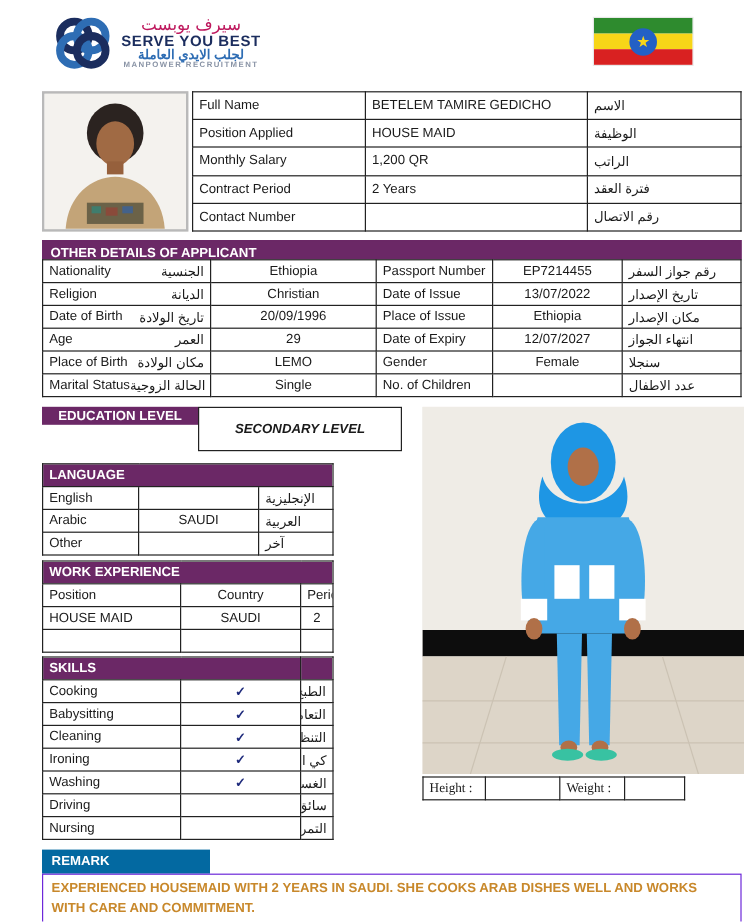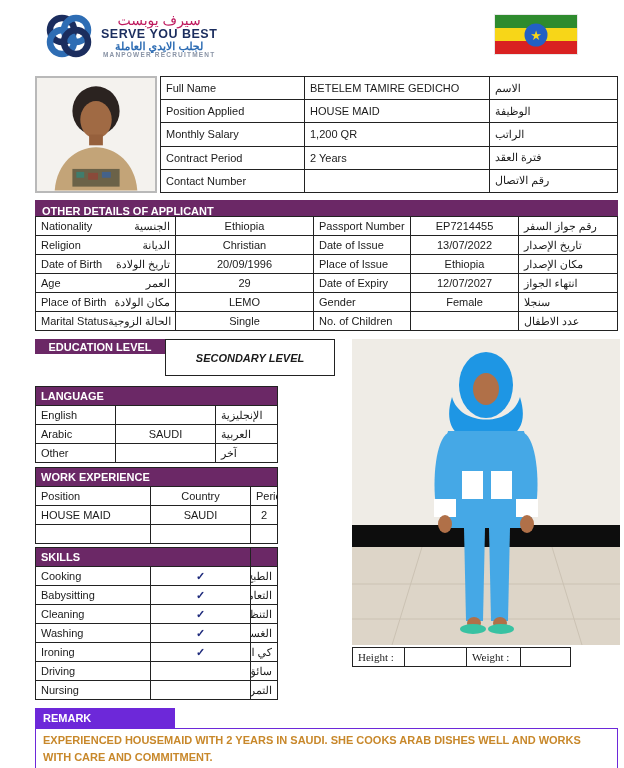--- a/index.html
+++ b/index.html
@@ -73,21 +73,21 @@
   .lang { margin-bottom:4px; }
   .we { margin-bottom:3px; }
 
   .photo-box { width:268px; height:306px; background:#efece6; }
   .photo-box svg { display:block; width:268px; height:306px; }
   .hw { margin-top:2px; font-family:"Liberation Serif", serif; }
   .hw td { font-size:12.5px; height:20px; border:1px solid #222; padding:0 4px; white-space:nowrap; }
 
   
   .remark { margin-top:8px; width:583px; }
-  .remark-title { width:140px; background:#6d28d9; color:#fff; font-weight:bold;
+  .remark-title { width:140px; background:#0369a1; color:#fff; font-weight:bold;
                   font-size:11px; height:20px; line-height:20px; padding-left:8px; }
   .remark-box { border:1px solid #6d28d9; min-height:38px; padding:3px 7px;
                 font-size:11px; font-weight:bold; color:#c8882b; line-height:1.55;
                 white-space:normal; }
 </style>
 </head>
 <body>
 
 <div class="page">
 
@@ -338,28 +338,28 @@
           <td class="lbl">Babysitting</td>
           <td class="check">✓</td>
           <td class="ar-r" dir="rtl">التعامل مع الأطفال</td>
         </tr>
         <tr>
           <td class="lbl">Cleaning</td>
           <td class="check">✓</td>
           <td class="ar-r" dir="rtl">التنظيف</td>
         </tr>
         <tr>
+          <td class="lbl">Ironing</td>
+          <td class="check">✓</td>
+          <td class="ar-r" dir="rtl">كي الملابس</td>
+        </tr>
+        <tr>
           <td class="lbl">Washing</td>
           <td class="check">✓</td>
           <td class="ar-r" dir="rtl">الغسيل</td>
-        </tr>
-        <tr>
-          <td class="lbl">Ironing</td>
-          <td class="check">✓</td>
-          <td class="ar-r" dir="rtl">كي الملابس</td>
         </tr>
         <tr>
           <td class="lbl">Driving</td>
           <td class="check"></td>
           <td class="ar-r" dir="rtl">سائق</td>
         </tr>
         <tr>
           <td class="lbl">Nursing</td>
           <td class="check"></td>
           <td class="ar-r" dir="rtl">التمريض</td>

